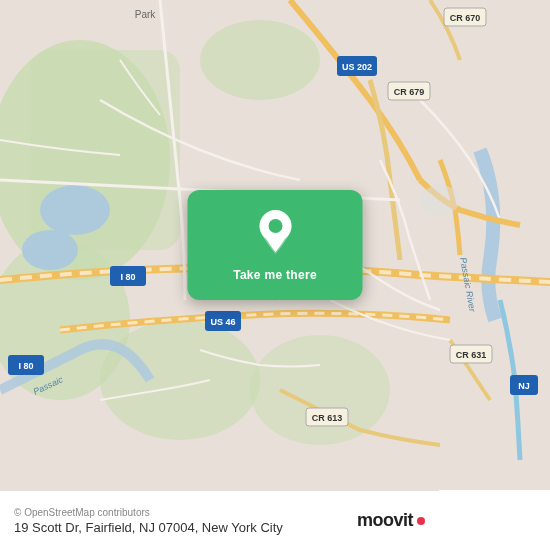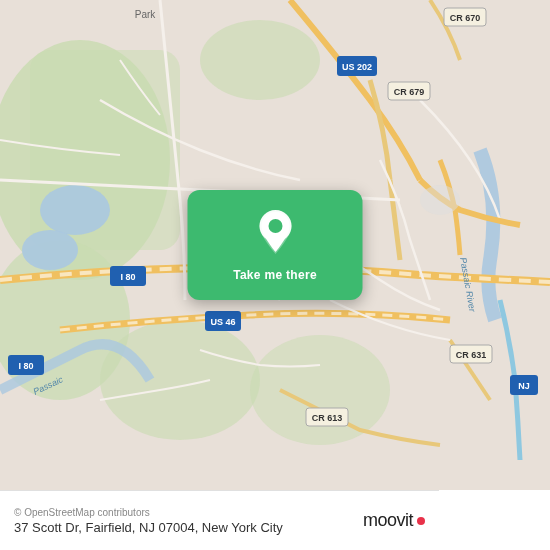--- a/index.html
+++ b/index.html
@@ -91,21 +91,21 @@
     }
 
     .moovit-logo {
       display: flex;
       align-items: center;
       gap: 3px;
     }
 
     .moovit-text {
       font-size: 18px;
-      font-weight: normal;
+      font-weight: bold;
       color: #222;
       letter-spacing: -0.5px;
     }
 
     .moovit-dot {
       width: 8px;
       height: 8px;
       background-color: #e8324a;
       border-radius: 50%;
       display: inline-block;
@@ -212,19 +212,19 @@
         <circle cx="22" cy="18" r="7" fill="#3dba6f"></circle>
       </svg>
       <span class="cta-label">Take me there</span>
     </button>
   </div>
 </div>
 
 <div id="footer">
   <div class="footer-left">
     <span class="footer-copyright">© OpenStreetMap contributors</span>
-    <span class="footer-address">37 Scott Dr, Fairfield, NJ 07004, New York City</span>
+    <span class="footer-address">19 Scott Dr, Fairfield, NJ 07004, New York City</span>
   </div>
   <div class="moovit-logo">
     <span class="moovit-text">moovit</span>
       <span class="moovit-dot"></span>
   </div>
 </div>
 
 </body></html>

